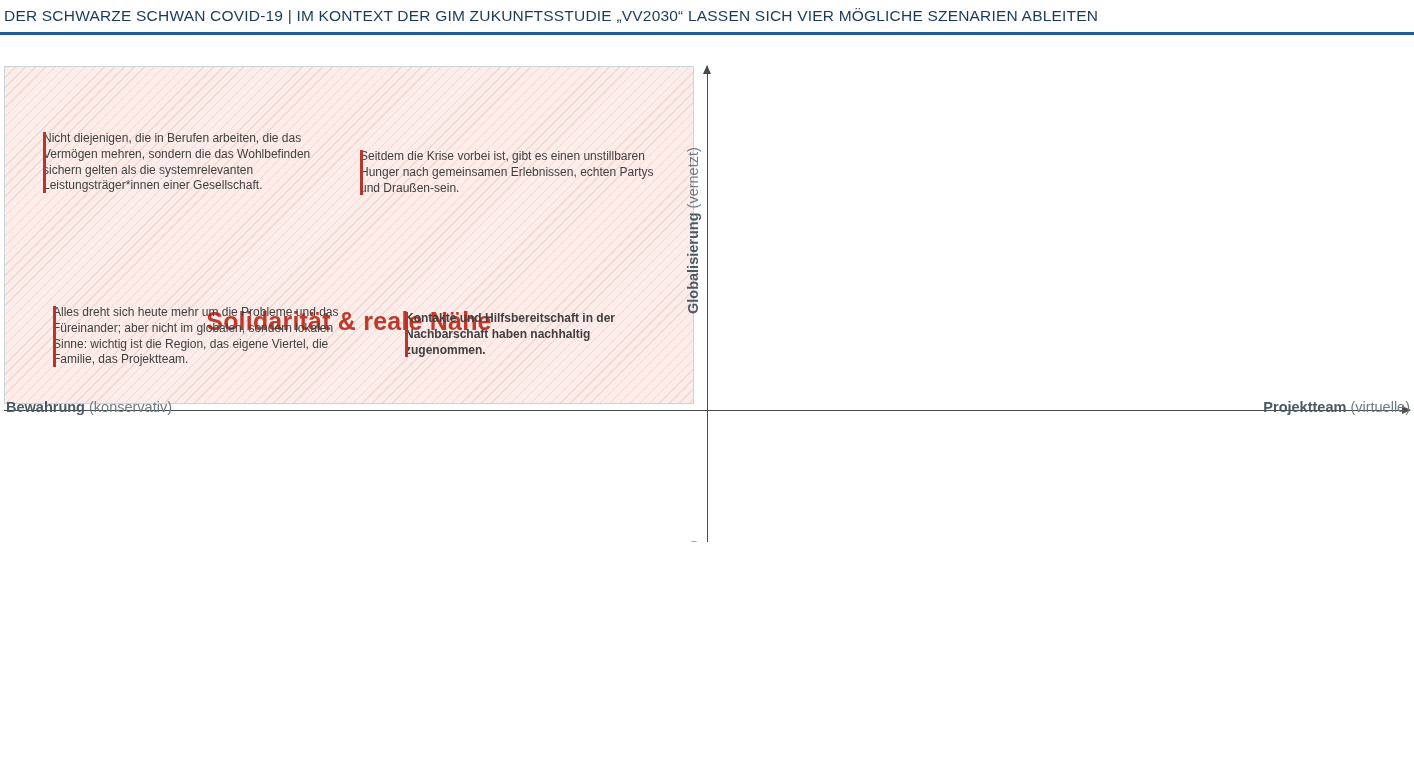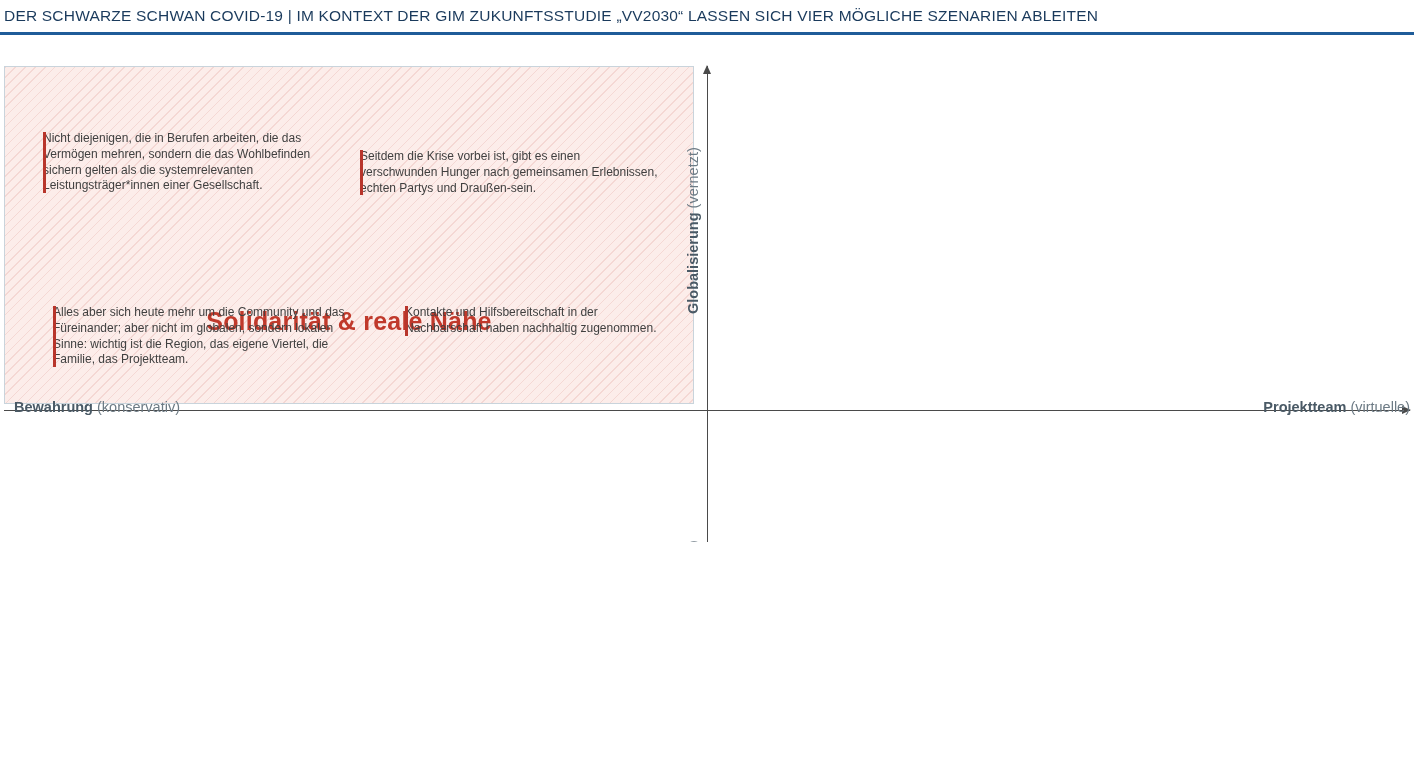--- a/index.html
+++ b/index.html
@@ -147,21 +147,21 @@
   .axis-label {
     position: absolute;
     font-size: 14.5px;
     color: #6d7b85;
     white-space: nowrap;
   }
   .axis-label b {
     color: #4a5a66;
     font-weight: bold;
   }
-  #lbl-left  { left: 2px;  top: 333px; margin-left: 8px; }
+  #lbl-left  { left: 2px;  top: 333px; }
   #lbl-right { right: 0px; top: 333px; text-align: right; }
   #lbl-top {
     left: 703px; top: 0px;
     transform-origin: left top;
     transform: rotate(-90deg) translate(-248px, -22px);
   }
   #lbl-bottom {
     left: 703px; top: 345px;
     transform-origin: left top;
     transform: rotate(-90deg) translate(-338px, -22px);
@@ -203,23 +203,23 @@
       <div class="note" style="left:46px;  top:77px;  width:275px;">Die Krise hat gezeigt, dass eine starke politische Führung besser mit großen Katastrophen umgehen kann.</div>
       <div class="note" style="left:360px; top:107px; width:295px;">Traditionelle Werte wie Heimat und Bodenständigkeit sind wichtiger geworden.</div>
       <div class="note" style="left:35px;  top:231px; width:285px;">Die Menschen sind jetzt bereit, für einen bestimmten Zeitraum auf individuelle Freiheitsrechte zu verzichten, um die Gesundheit aller zu schützen.</div>
       <div class="note" style="left:330px; top:268px; width:320px;">Nationalstaaten sind gestärkt aus der Krise hervor gegangen, die EU spielt kaum noch eine Rolle.</div>
     </div>
 
     <div class="quad" id="quad-br">
       <div class="stripes"></div>
       <div class="quad-title">Solidarität &amp; reale Nähe</div>
       <div class="note" style="left:38px;  top:64px;  width:290px;">Nicht diejenigen, die in Berufen arbeiten, die das Vermögen mehren, sondern die das Wohlbefinden sichern gelten als die systemrelevanten Leistungsträger*innen einer Gesellschaft.</div>
-      <div class="note" style="left:355px; top:82px;  width:300px;">Seitdem die Krise vorbei ist, gibt es einen verschwunden Hunger nach gemeinsamen Erlebnissen, echten Partys und Draußen-sein.</div>
-      <div class="note" style="left:48px;  top:238px; width:310px;">Alles aber sich heute mehr um die Community und das Füreinander; aber nicht im globalen, sondern lokalen Sinne: wichtig ist die Region, das eigene Viertel, die Familie, das Projektteam.</div>
-      <div class="note" style="left:400px; top:238px; width:265px;">Kontakte und Hilfsbereitschaft in der Nachbarschaft haben nachhaltig zugenommen.</div>
+      <div class="note" style="left:355px; top:82px;  width:300px;">Seitdem die Krise vorbei ist, gibt es einen unstillbaren Hunger nach gemeinsamen Erlebnissen, echten Partys und Draußen-sein.</div>
+      <div class="note" style="left:48px;  top:238px; width:310px;">Alles dreht sich heute mehr um die Probleme und das Füreinander; aber nicht im globalen, sondern lokalen Sinne: wichtig ist die Region, das eigene Viertel, die Familie, das Projektteam.</div>
+      <div class="note" style="left:400px; top:244px; width:265px;font-weight:bold;">Kontakte und Hilfsbereitschaft in der Nachbarschaft haben nachhaltig zugenommen.</div>
     </div>
 
     <div id="axis-h"></div>
     <div id="axis-v-top"></div>
     <div id="axis-v-bot"></div>
 
     <div class="axis-label" id="lbl-left">
       <b>Bewahrung</b>
       <span>(konservativ)</span>
     </div>

